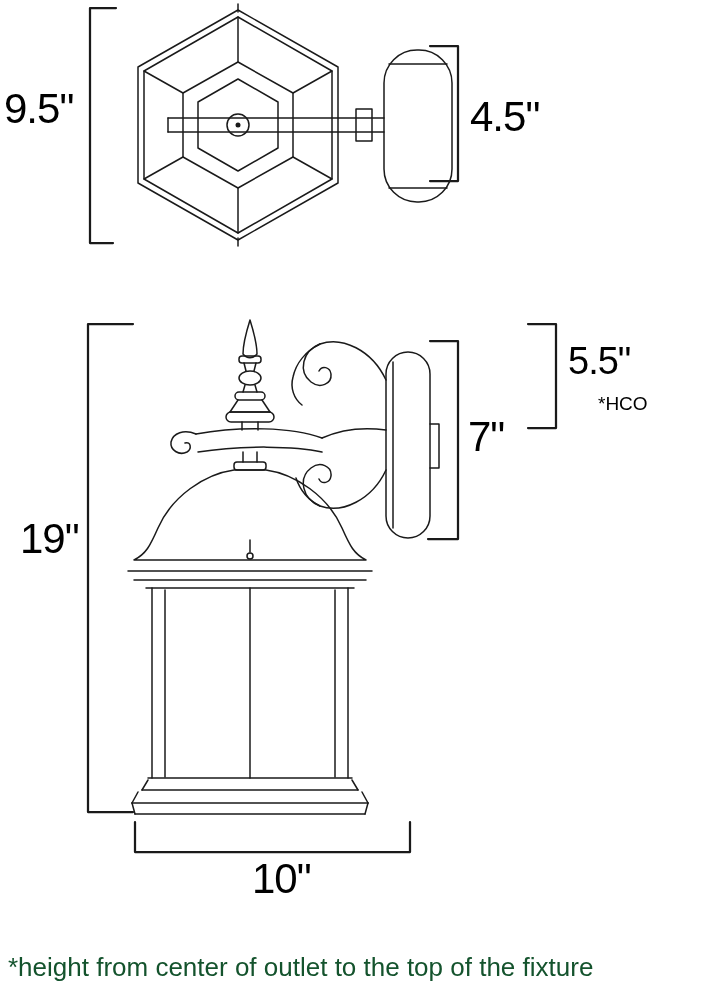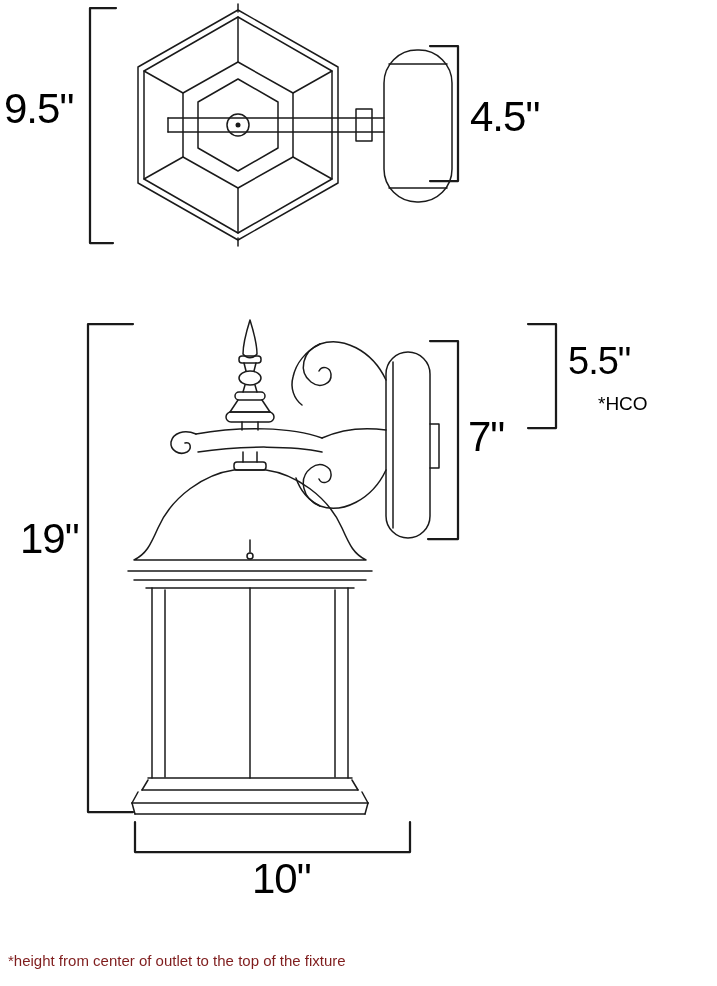--- a/index.html
+++ b/index.html
@@ -14,21 +14,21 @@
     letter-spacing:-1px;white-space:nowrap;line-height:1;
   }
   .lbl-95 {left:4px;  top:88px;}
   .lbl-45 {left:470px; top:96px;}
   .lbl-19 {left:20px;  top:518px;}
   .lbl-7  {left:468px; top:416px;}
   .lbl-55 {left:568px; top:342px;font-size:38px;}
   .lbl-hco{left:578px; top:394px;font-size:19px;letter-spacing:0;font-weight:400;margin-left:20px;}
   .lbl-10 {left:252px; top:858px;}
   .footnote{
-    position:absolute;left:8px;top:952px;color:#7f1d1d;font-size:15px;
+    position:absolute;left:8px;top:952px;color:#14532d;font-size:26px;
     letter-spacing:0;white-space:nowrap;
   }
 </style>
 </head>
 <body>
 
 <div class="stage">
   <svg width="717" height="986" viewBox="0 0 717 986">
     <g fill="none" stroke="#1a1a1a" stroke-width="1.5" stroke-linecap="round" stroke-linejoin="round">
 

